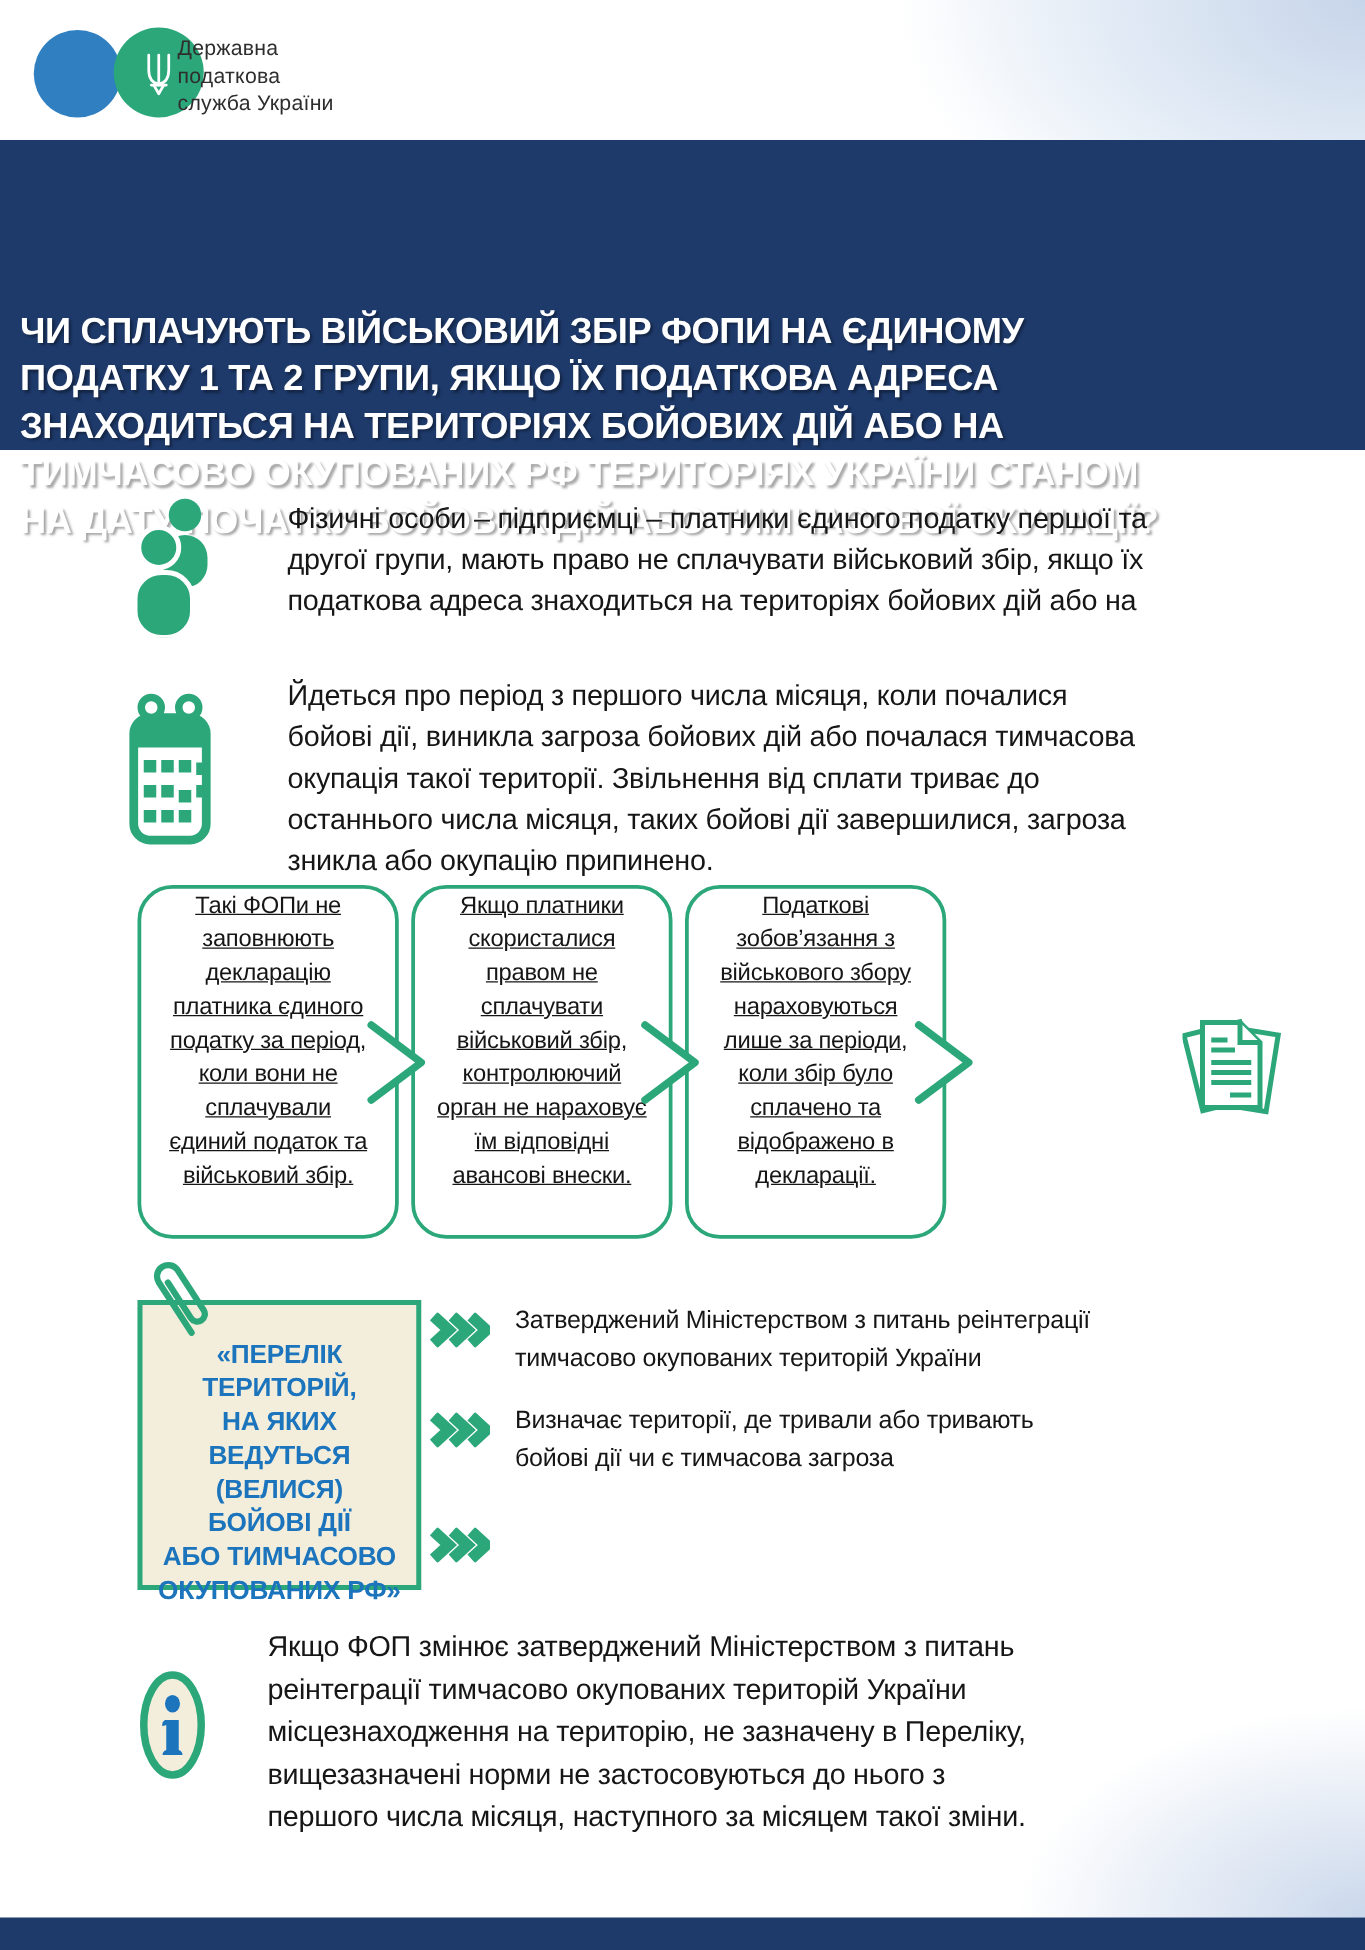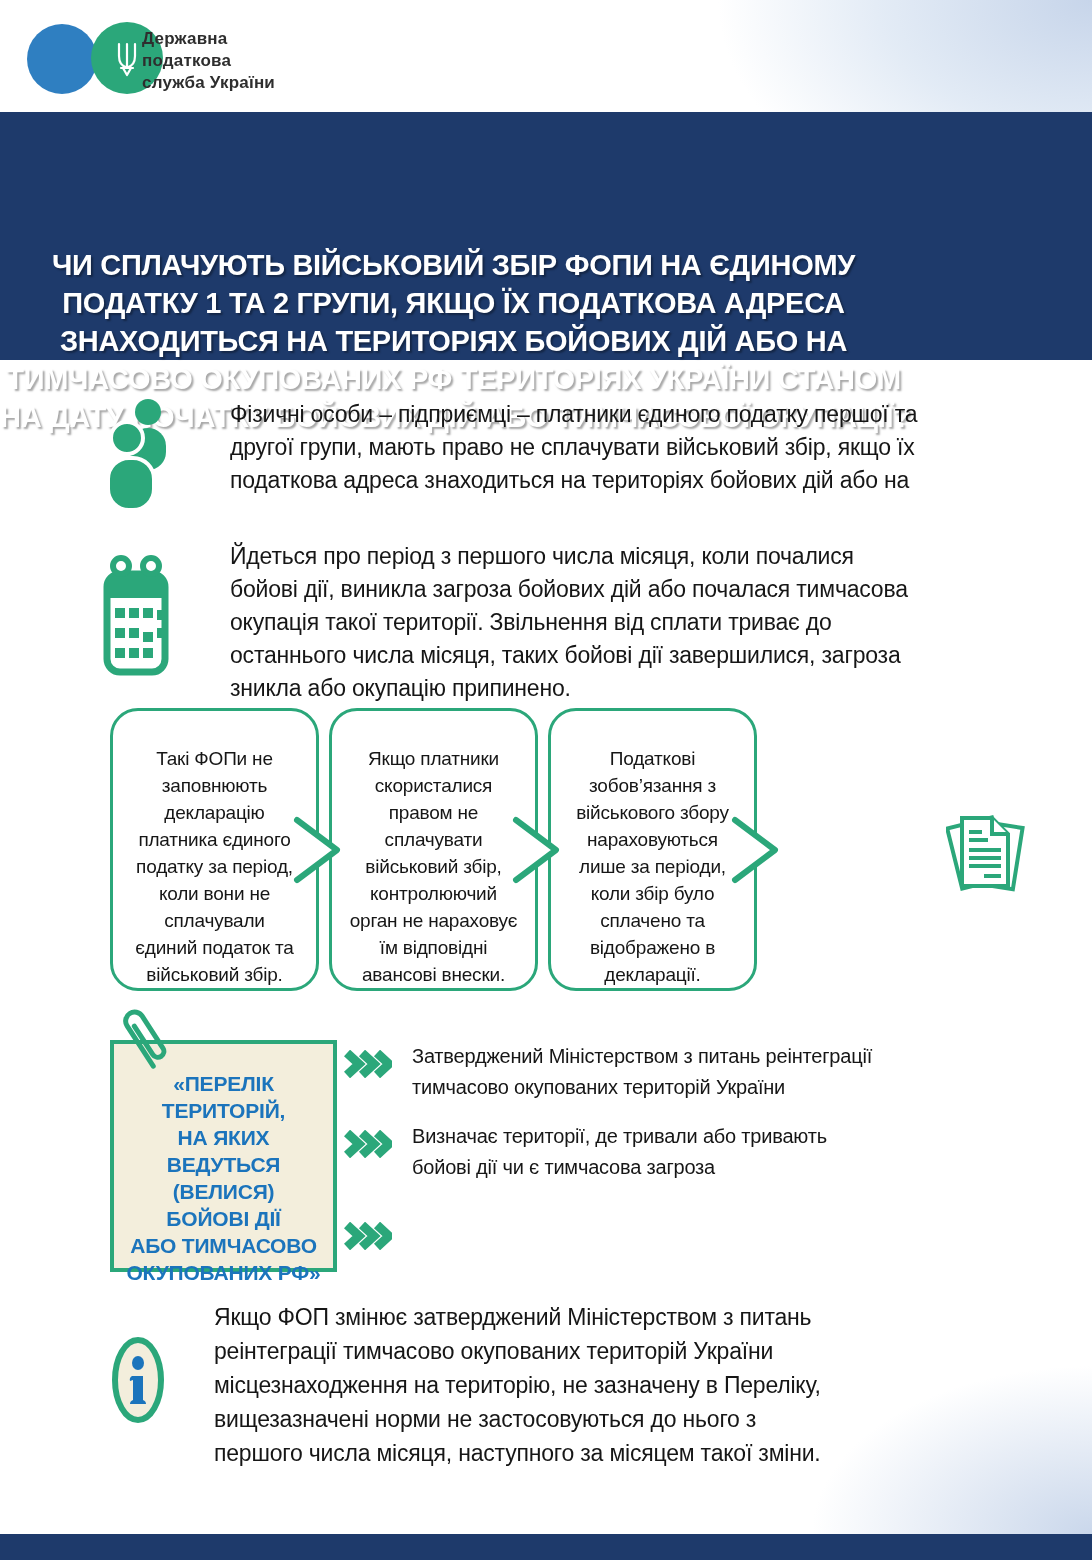--- a/index.html
+++ b/index.html
@@ -8,35 +8,35 @@
     font-family:"Liberation Sans",sans-serif;color:#161616;
   }
   .abs{position:absolute;}
   .ln{white-space:nowrap;}
   
   #header{left:0;top:0;width:1092px;height:112px;
     background:radial-gradient(ellipse 520px 330px at 100% 0%, #c7d5ea 0%, rgba(225,234,245,.95) 40%, rgba(255,255,255,0) 72%);}
   .logo-circle{border-radius:50%;}
   #logo-blue{left:27px;top:24px;width:70px;height:70px;background:var(--logo_blue);}
   #logo-green{left:91px;top:22px;width:72px;height:72px;background:var(--green);}
-  #logo-text{left:142px;top:28px;font-size:17px;font-weight:bold;line-height:22px;color:#2e2e2e;letter-spacing:.2px;}
+  #logo-text{left:142px;top:28px;font-size:17px;font-weight:normal;line-height:22px;color:#2e2e2e;letter-spacing:.2px;}
   
   #banner{left:0;top:112px;width:1092px;height:248px;background:var(--navy);}
-  #banner-text{left:0;top:134px;width:907px;text-align:center;color:var(--title_text);
+  #banner-text{left:16px;top:134px;width:907px;color:var(--title_text);
     font-weight:bold;font-size:29px;line-height:38px;letter-spacing:-.3px;
     text-shadow:2px 2px 2px rgba(0,0,0,.35);}
   
   .para{font-size:23px;line-height:33px;letter-spacing:-.2px;}
   #intro-text{left:230px;top:398px;}
   #period-text{left:230px;top:540px;}
   #info-text{left:214px;top:1300px;line-height:34px;}
   
   .bubble{position:absolute;top:708px;width:209px;height:283px;box-sizing:border-box;
     border:3px solid var(--green);border-radius:28px;background:#fff;z-index:1;
-    display:flex;align-items:flex-end;justify-content:center;text-align:center;}
+    display:flex;align-items:flex-start;justify-content:center;text-align:center;text-decoration:underline;}
   .blines{font-size:19px;line-height:27px;letter-spacing:-.2px;}
   .wedge{position:absolute;top:816px;z-index:2;}
   
   #perelik-box{left:110px;top:1040px;width:227px;height:232px;box-sizing:border-box;
     border:4px solid var(--green);background:var(--beige);z-index:1;
     display:flex;align-items:center;justify-content:center;text-align:center;}
   #perelik-title{font-size:21px;line-height:27px;font-weight:bold;color:var(--blue_text);letter-spacing:-.2px;margin-top:44px;}
   #paperclip{left:122px;top:1000px;z-index:3;transform:rotate(-33deg);}
   .bullet-text{font-size:20px;line-height:31px;letter-spacing:-.2px;}
   

